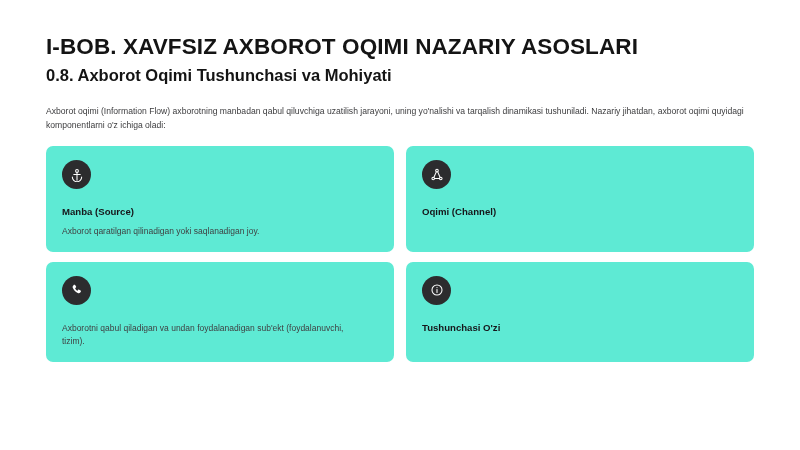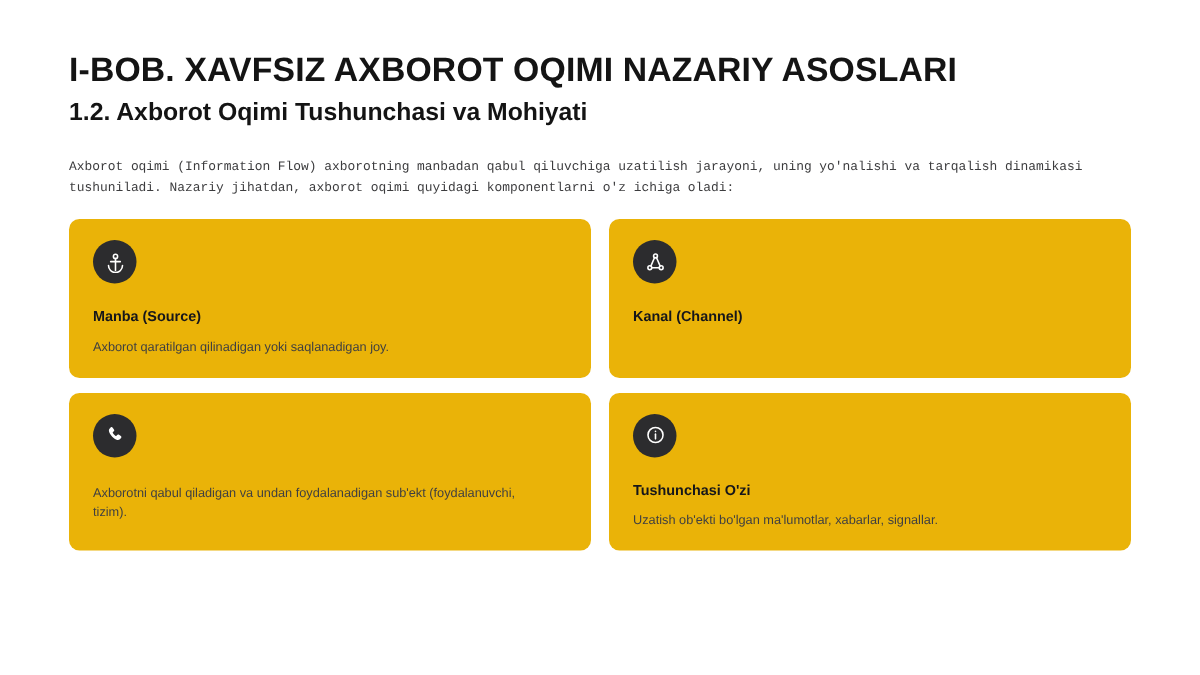--- a/index.html
+++ b/index.html
@@ -35,29 +35,28 @@
     color: #141414;
     margin: 0 0 18px 0;
     line-height: 1.2;
   }
   .intro {
     font-size: 8.6px;
     line-height: 1.65;
     color: #3c3c3e;
     margin: 0 0 14px 0;
     max-width: 712px;
-    font-family: Liberation Mono, monospace;
   }
   .cards {
     display: grid;
     grid-template-columns: 1fr 1fr;
     gap: 10px 12px;
   }
   .card {
-    background: #eab308;
+    background: #5eead4;
     border-radius: 7px;
     box-sizing: border-box;
     padding: 14px 16px 14px 16px;
     min-height: 97px;
   }
   .card-icon {
     width: 29px;
     height: 29px;
     border-radius: 50%;
     background: #2c2c2e;
@@ -91,21 +90,21 @@
     margin: 16px 0 0 0;
     max-width: 700px;
   }
 </style>
 </head>
 <body>
 
 <div class="page">
 
   <h1 class="chapter-title">I-BOB. XAVFSIZ AXBOROT OQIMI NAZARIY ASOSLARI</h1>
-  <h2 class="section-title">1.2. Axborot Oqimi Tushunchasi va Mohiyati</h2>
+  <h2 class="section-title">0.8. Axborot Oqimi Tushunchasi va Mohiyati</h2>
 
   <p class="intro">Axborot oqimi (Information Flow) axborotning manbadan qabul qiluvchiga uzatilish jarayoni, uning yo'nalishi va tarqalish dinamikasi tushuniladi. Nazariy jihatdan, axborot oqimi quyidagi komponentlarni o'z ichiga oladi:</p>
 
   <div class="cards">
 
     <div class="card">
       <div class="card-icon">
         <svg width="14" height="14" viewBox="0 0 24 24" fill="none" stroke="#ffffff" stroke-width="1.8" stroke-linecap="round" stroke-linejoin="round">
           <circle cx="12" cy="5" r="2.4"></circle>
           <line x1="12" y1="7.4" x2="12" y2="21"></line>
@@ -121,40 +120,39 @@
       <div class="card-icon">
         <svg width="14" height="14" viewBox="0 0 24 24" fill="none" stroke="#ffffff" stroke-width="1.8" stroke-linecap="round" stroke-linejoin="round">
           <circle cx="12" cy="4.5" r="2.2"></circle>
           <circle cx="5.5" cy="18" r="2.2"></circle>
           <circle cx="18.5" cy="18" r="2.2"></circle>
           <line x1="10.8" y1="6.6" x2="6.8" y2="15.9"></line>
           <line x1="13.2" y1="6.6" x2="17.2" y2="15.9"></line>
           <line x1="7.7" y1="18" x2="16.3" y2="18"></line>
         </svg>
       </div>
-      <div class="card-title">Kanal (Channel)</div>
+      <div class="card-title">Oqimi (Channel)</div>
     </div>
 
     <div class="card">
       <div class="card-icon">
         <svg width="14" height="14" viewBox="0 0 24 24" fill="#ffffff">
           <path d="M6.6 3.2c.7-.5 1.7-.3 2.2.4l1.6 2.3c.4.6.3 1.4-.3 1.9l-1 .8c-.3.2-.4.6-.2.9.7 1.4 1.9 2.7 3.3 3.6.3.2.7.1.9-.2l.7-1c.5-.6 1.3-.8 1.9-.4l2.4 1.5c.7.5.9 1.4.4 2.1l-.9 1.3c-.8 1.1-2.2 1.6-3.5 1.2C9.9 16.3 6 12.3 4.6 7.9c-.4-1.3.1-2.7 1.2-3.5l.8-1.2z"></path>
         </svg>
       </div>
       <p class="card-text">Axborotni qabul qiladigan va undan foydalanadigan sub'ekt (foydalanuvchi, tizim).</p>
     </div>
 
     <div class="card">
       <div class="card-icon">
         <svg width="14" height="14" viewBox="0 0 24 24" fill="none" stroke="#ffffff" stroke-width="1.8" stroke-linecap="round">
           <circle cx="12" cy="12" r="8.6"></circle>
           <line x1="12" y1="11" x2="12" y2="16.4"></line>
           <circle cx="12" cy="7.9" r="0.95" fill="#ffffff" stroke="none"></circle>
         </svg>
       </div>
       <div class="card-title">Tushunchasi O'zi</div>
-      <p class="card-text">Uzatish ob'ekti bo'lgan ma'lumotlar, xabarlar, signallar.</p>
     </div>
 
   </div>
 
 
 </div>
 
 </body></html>

